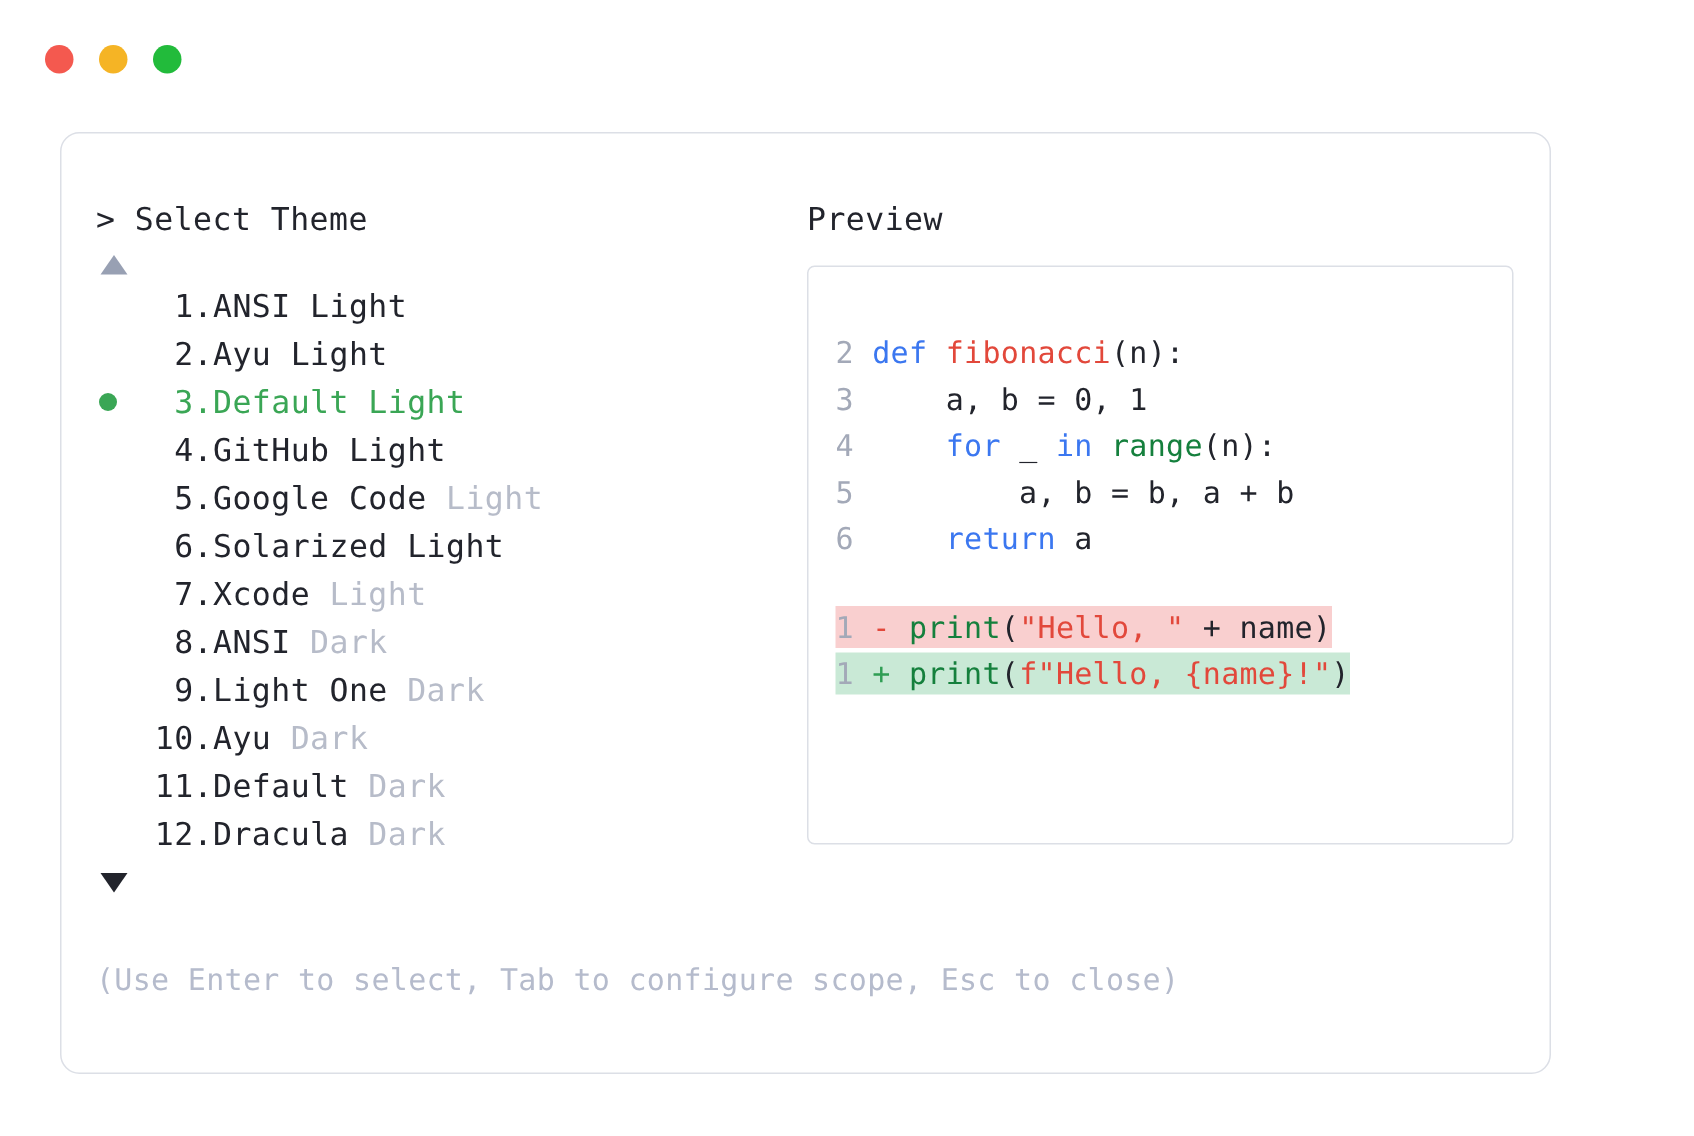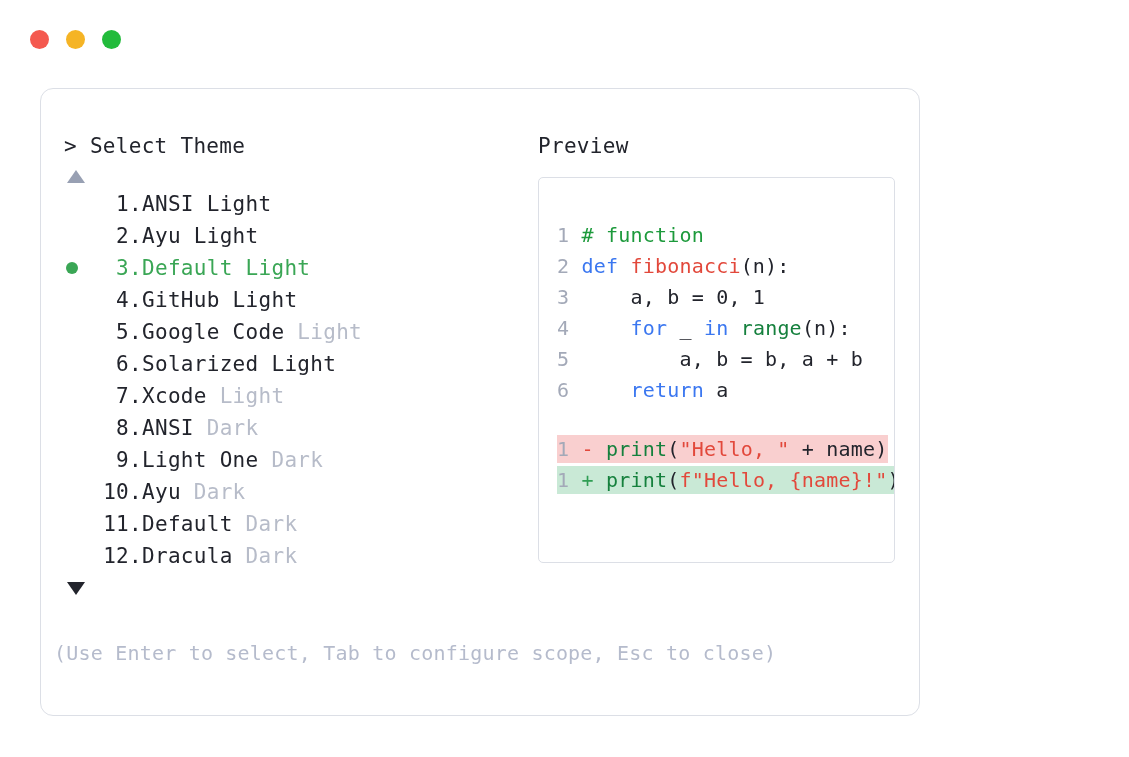--- a/index.html
+++ b/index.html
@@ -24,21 +24,21 @@
   .dot { width: 19px; height: 19px; border-radius: 50%; display: block; }
   .dot-close    { background: #f4594f; }
   .dot-minimize { background: #f5b425; }
   .dot-zoom     { background: #22bb3b; }
 
   
   .card {
     position: absolute;
     left: 40px;
     top: 88px;
-    width: 880px;
+    width: 994px;
     height: 628px;
     border: 1.5px solid #dcdfe6;
     border-radius: 13px;
     background: #ffffff;
   }
 
   
   .columns {
     position: absolute;
     left: 0; top: 0; right: 0; bottom: 0;
@@ -127,21 +127,21 @@
   .theme-suffix.muted { color: #b7bcc9; }
 
   .theme-row.selected .theme-num,
   .theme-row.selected .theme-name,
   .theme-row.selected .theme-suffix,
   .theme-row.selected .theme-suffix.muted { color: #3aa655; }
 
   
   .hint {
     position: absolute;
-    left: 13px;
+    left: 23px;
     bottom: 48px;
     font-size: 20px;
     line-height: 28px;
     letter-spacing: 0.2px;
     color: #b5bbcc;
     white-space: pre;
   }
 
   
   .preview-box {
@@ -219,21 +219,20 @@
         </div>
 
       <div class="arrow-down"></div>
     </div>
 
     <div class="right-col">
       <div class="header-line">Preview</div>
 
       <div class="preview-box">
         <div id="code-block">
-            <div class="code-line"><span class="ln">1 </span><span class="tok-comment"># function</span></div>
             <div class="code-line"><span class="ln">2 </span><span class="tok-keyword">def </span><span class="tok-func">fibonacci</span><span class="tok-plain">(n):</span></div>
             <div class="code-line"><span class="ln">3 </span><span class="tok-plain">    a, b = 0, 1</span></div>
             <div class="code-line"><span class="ln">4 </span><span class="tok-plain">    </span><span class="tok-keyword">for</span><span class="tok-plain"> _ </span><span class="tok-keyword">in </span><span class="tok-builtin">range</span><span class="tok-plain">(n):</span></div>
             <div class="code-line"><span class="ln">5 </span><span class="tok-plain">        a, b = b, a + b</span></div>
             <div class="code-line"><span class="ln">6 </span><span class="tok-plain">    </span><span class="tok-keyword">return</span><span class="tok-plain"> a</span></div>
           </div>
         <div class="diff-gap"></div>
         <div id="diff-block">
             <div class="diff-line diff-del"><span class="diff-bg"><span class="ln">1 </span><span class="sign-del">- </span><span class="tok-builtin">print</span><span class="tok-plain">(</span><span class="tok-string">"Hello, "</span><span class="tok-plain"> + name)</span></span></div>
             <div class="diff-line diff-add"><span class="diff-bg"><span class="ln">1 </span><span class="sign-add">+ </span><span class="tok-builtin">print</span><span class="tok-plain">(</span><span class="tok-string">f"Hello, {name}!"</span><span class="tok-plain">)</span></span></div>

